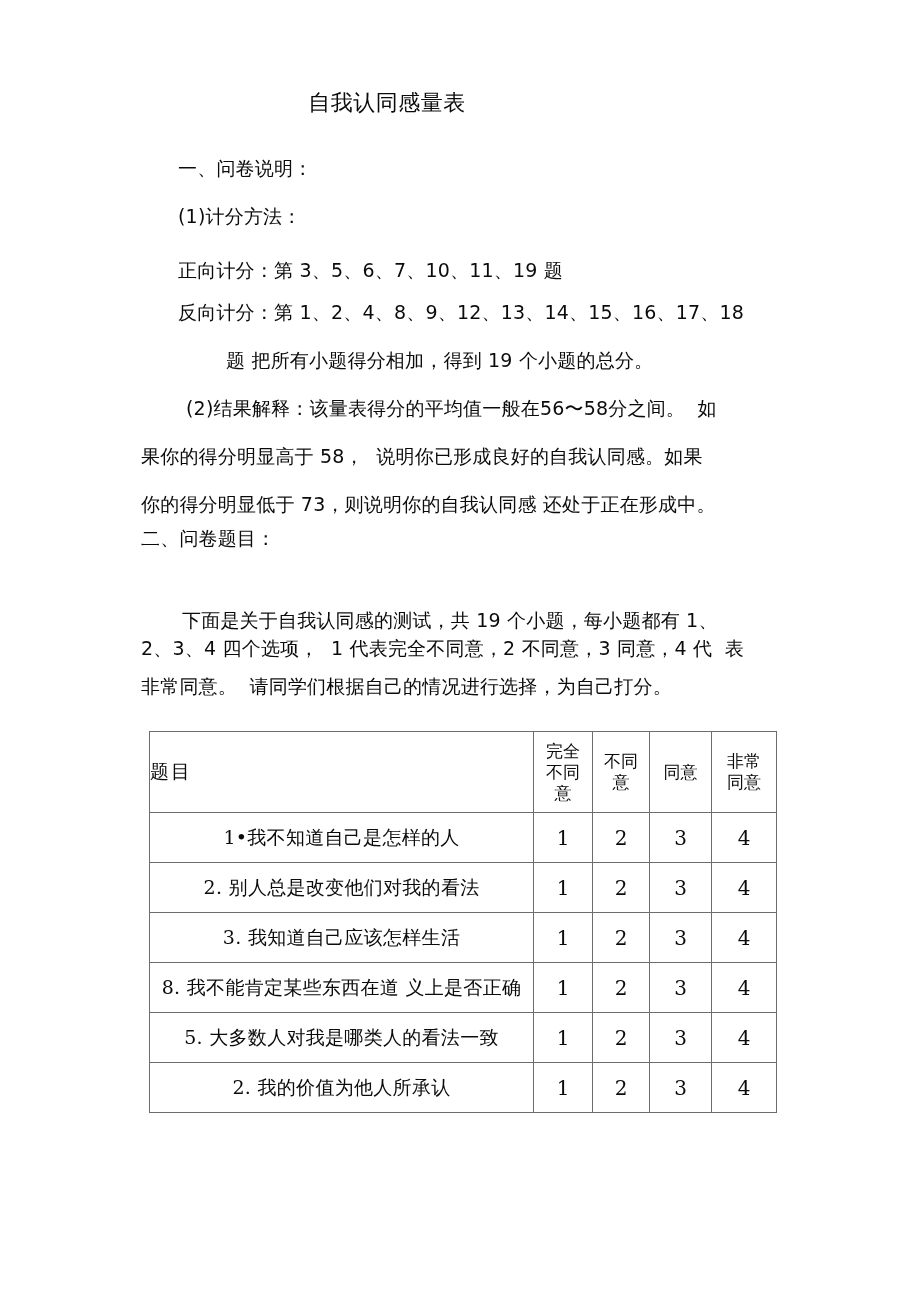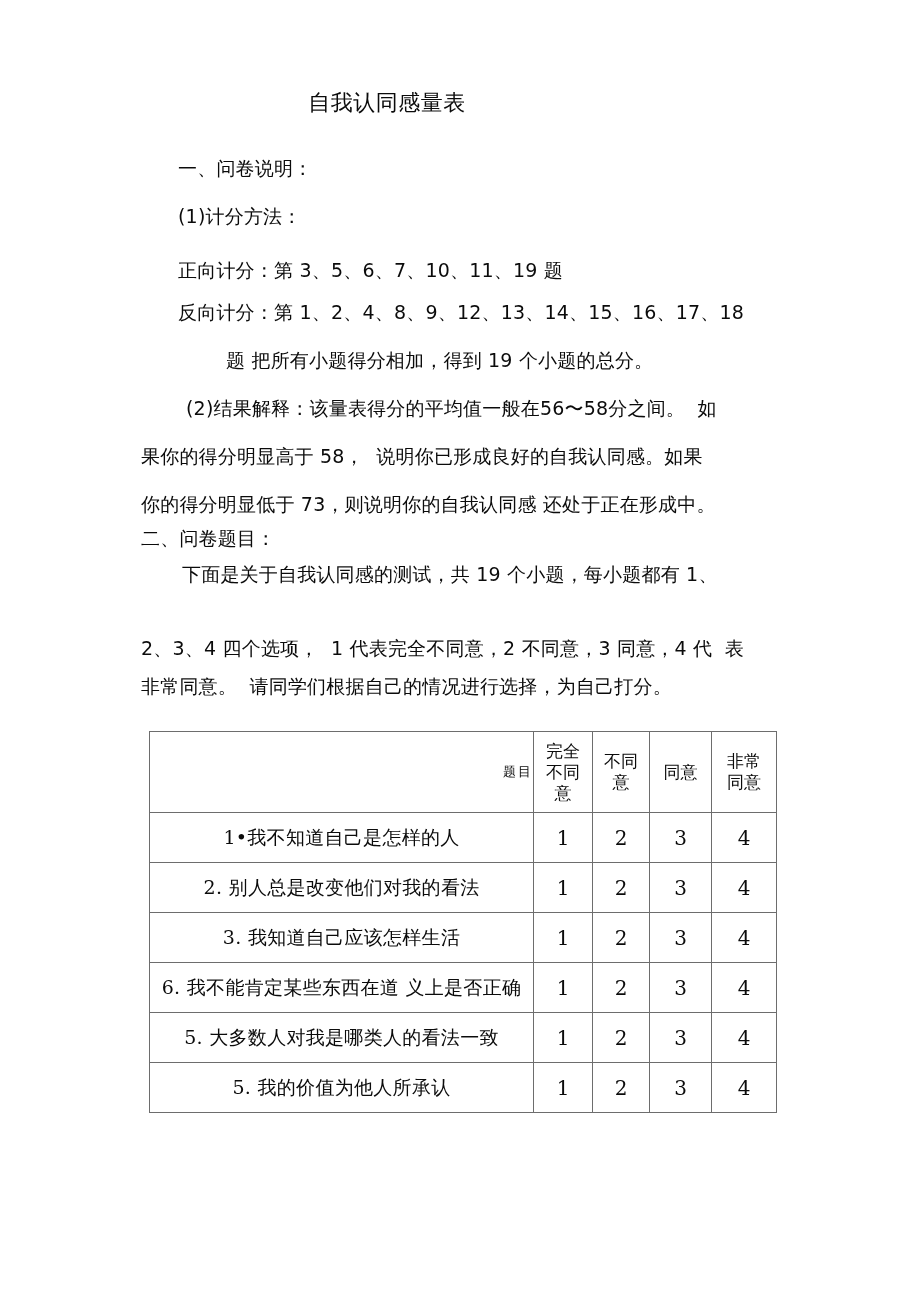--- a/index.html
+++ b/index.html
@@ -75,22 +75,22 @@
     height: 80px;
     vertical-align: middle;
   }
   .col-item   { width: 384px; }
   .col-opt-a  { width: 59px; }
   .col-opt-b  { width: 57px; }
   .col-opt-c  { width: 62px; }
   .col-opt-d  { width: 65px; }
 
   .hd-item {
-    text-align: right;
-    font-size: 13px;
+    text-align: left;
+    font-size: 19px;
     letter-spacing: 2px;
   }
   .hd-opt {
     text-align: center;
     font-size: 17px;
     line-height: 21px;
     font-family: "DejaVu Sans", "Liberation Sans", sans-serif;
   }
   .hd-opt span { display: block; }
 
@@ -129,21 +129,21 @@
     <div class="tline" style="left:178px; top:347px;margin-left:48px;">题 把所有小题得分相加，得到 19 个小题的总分。</div>
 
     <div class="tline" style="left:186px; top:395px;">(2)结果解释：该量表得分的平均值一般在56〜58分之间。  如</div>
 
     <div class="tline" style="left:141px; top:443px;">果你的得分明显高于 58，  说明你已形成良好的自我认同感。如果</div>
 
     <div class="tline" style="left:141px; top:491px;">你的得分明显低于 73，则说明你的自我认同感 还处于正在形成中。</div>
 
     <div class="tline" style="left:141px; top:525px;">二、问卷题目：</div>
 
-    <div class="tline" style="left:182px; top:561px;">下面是关于自我认同感的测试，共 19 个小题，每小题都有 1、</div>
+    <div class="tline" style="left:182px; top:607px;">下面是关于自我认同感的测试，共 19 个小题，每小题都有 1、</div>
 
     <div class="tline" style="left:141px; top:635px;">2、3、4 四个选项，  1 代表完全不同意，2 不同意，3 同意，4 代  表</div>
 
     <div class="tline" style="left:141px; top:673px;">非常同意。  请同学们根据自己的情况进行选择，为自己打分。</div>
   </div>
 
   <table class="scale-table">
     <colgroup>
       <col class="col-item">
       <col class="col-opt-a">
@@ -188,35 +188,35 @@
         <td class="q-val">4</td>
       </tr>
       <tr>
         <td class="q-text">3. 我知道自己应该怎样生活</td>
         <td class="q-val">1</td>
         <td class="q-val">2</td>
         <td class="q-val">3</td>
         <td class="q-val">4</td>
       </tr>
       <tr>
-        <td class="q-text">6. 我不能肯定某些东西在道 义上是否正确</td>
+        <td class="q-text">8. 我不能肯定某些东西在道 义上是否正确</td>
         <td class="q-val">1</td>
         <td class="q-val">2</td>
         <td class="q-val">3</td>
         <td class="q-val">4</td>
       </tr>
       <tr>
         <td class="q-text">5. 大多数人对我是哪类人的看法一致</td>
         <td class="q-val">1</td>
         <td class="q-val">2</td>
         <td class="q-val">3</td>
         <td class="q-val">4</td>
       </tr>
       <tr>
-        <td class="q-text">5. 我的价值为他人所承认</td>
+        <td class="q-text">2. 我的价值为他人所承认</td>
         <td class="q-val">1</td>
         <td class="q-val">2</td>
         <td class="q-val">3</td>
         <td class="q-val">4</td>
       </tr>
     </tbody>
   </table>
 
 </div>
 

